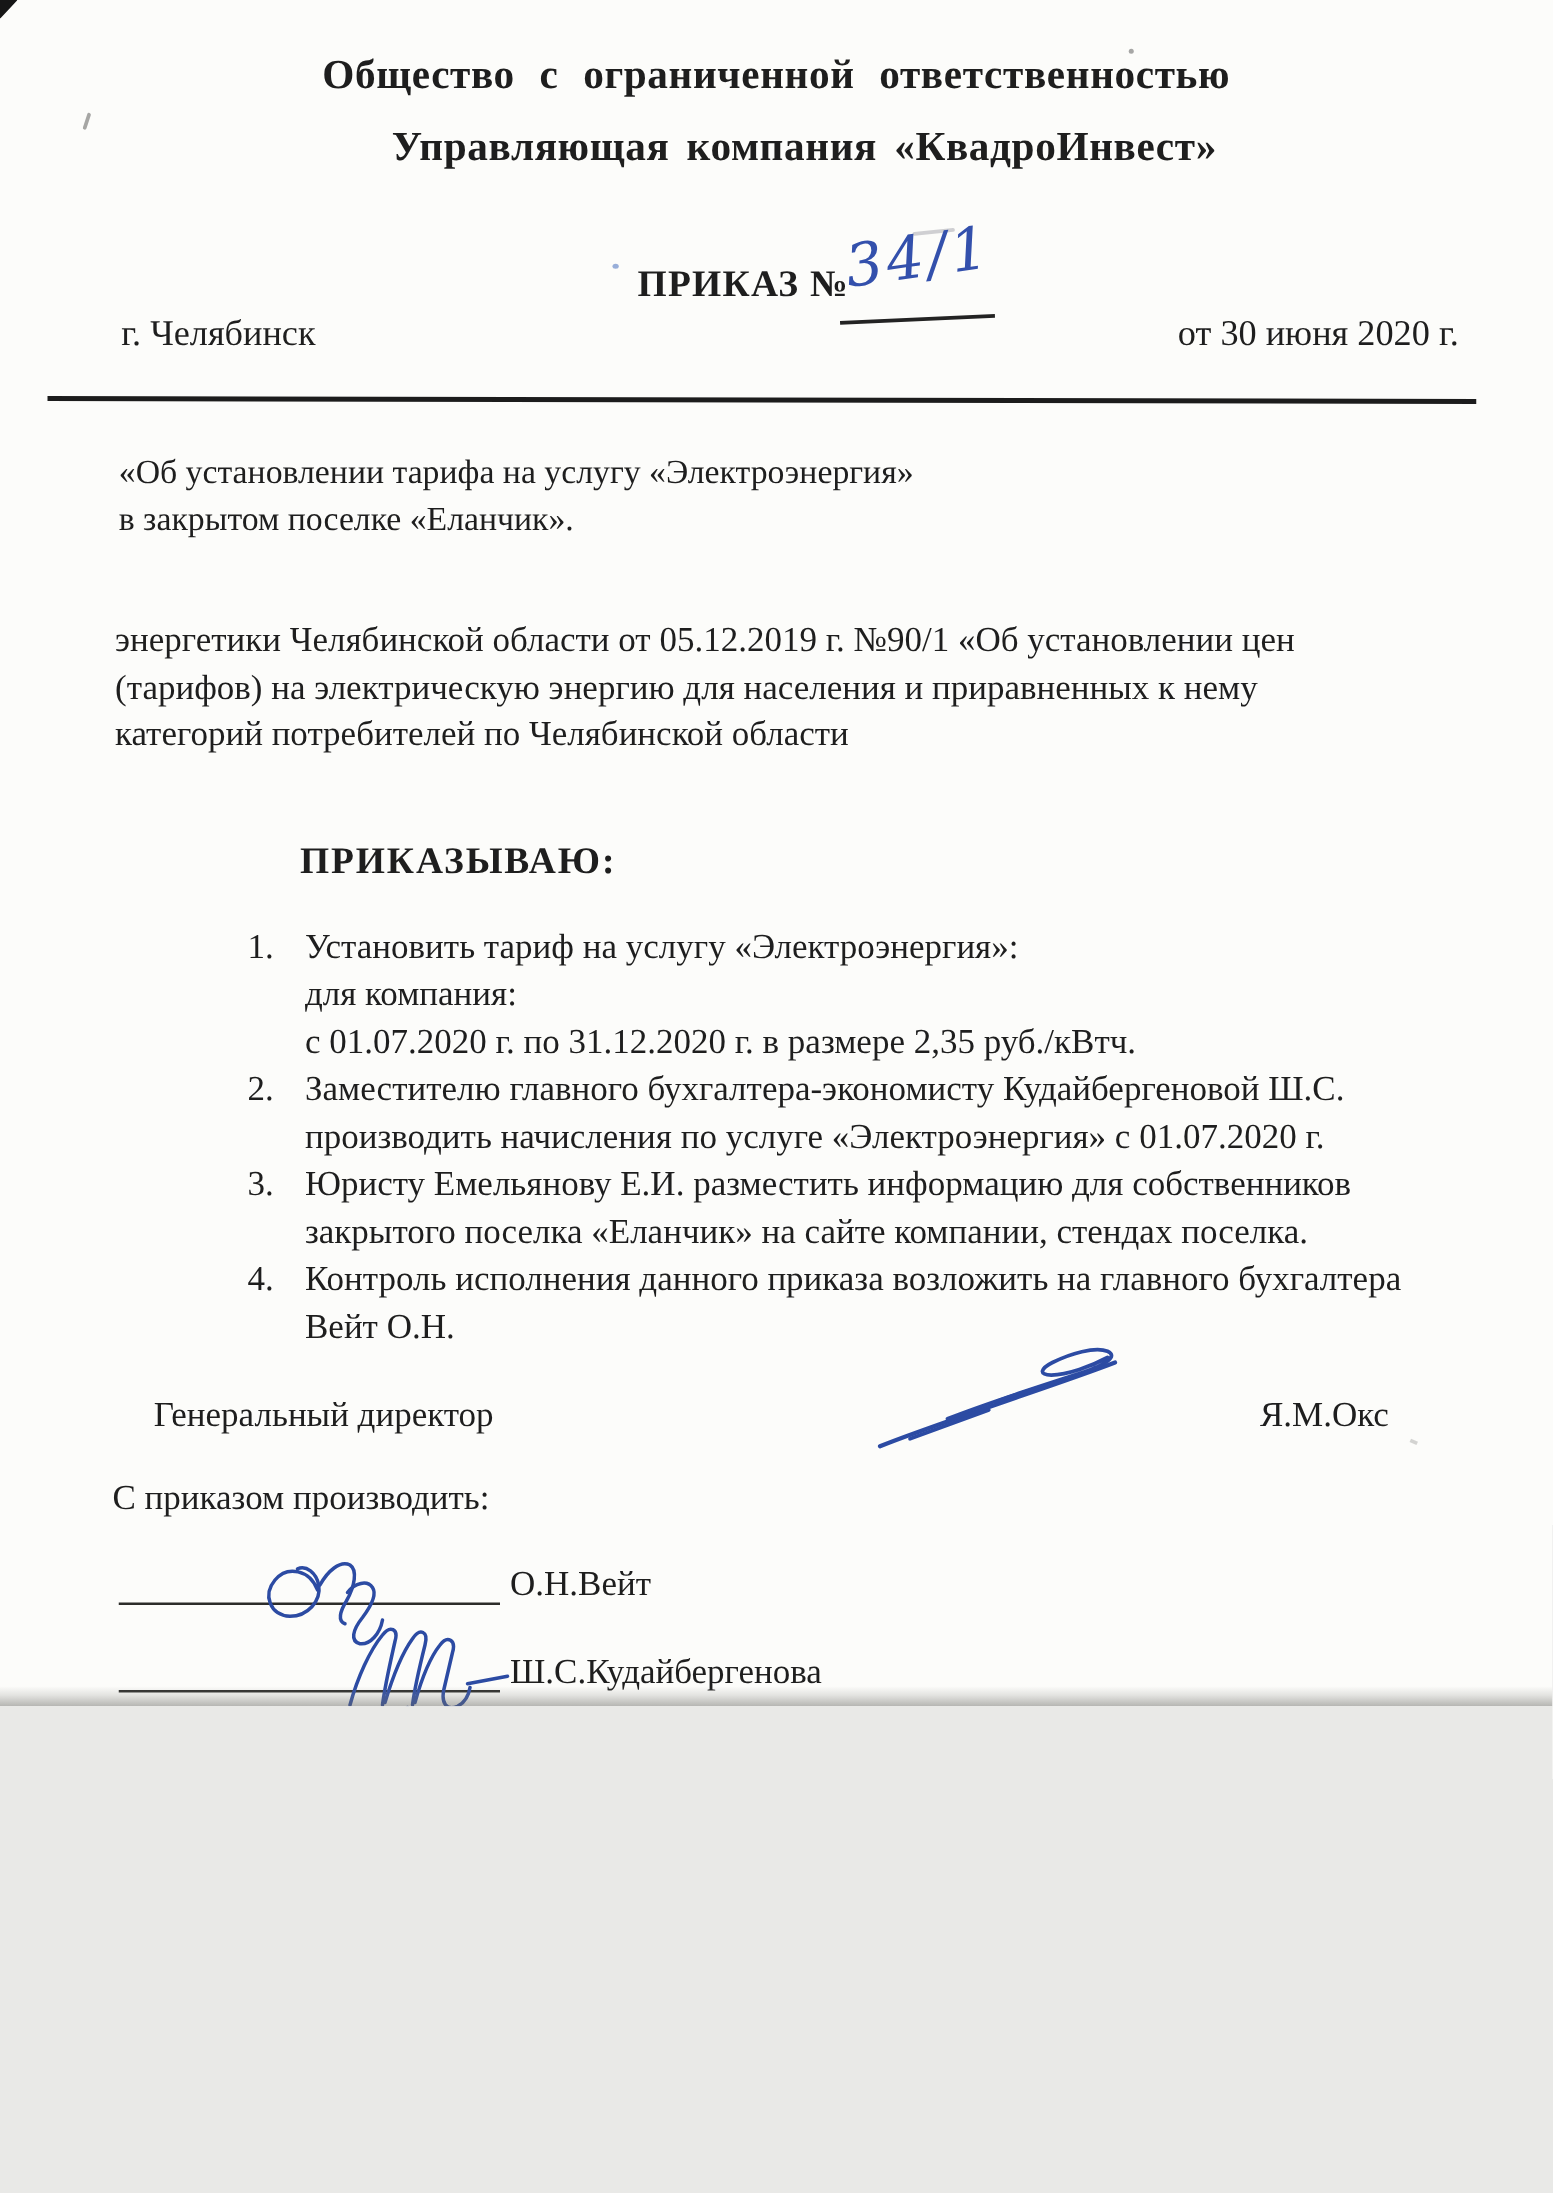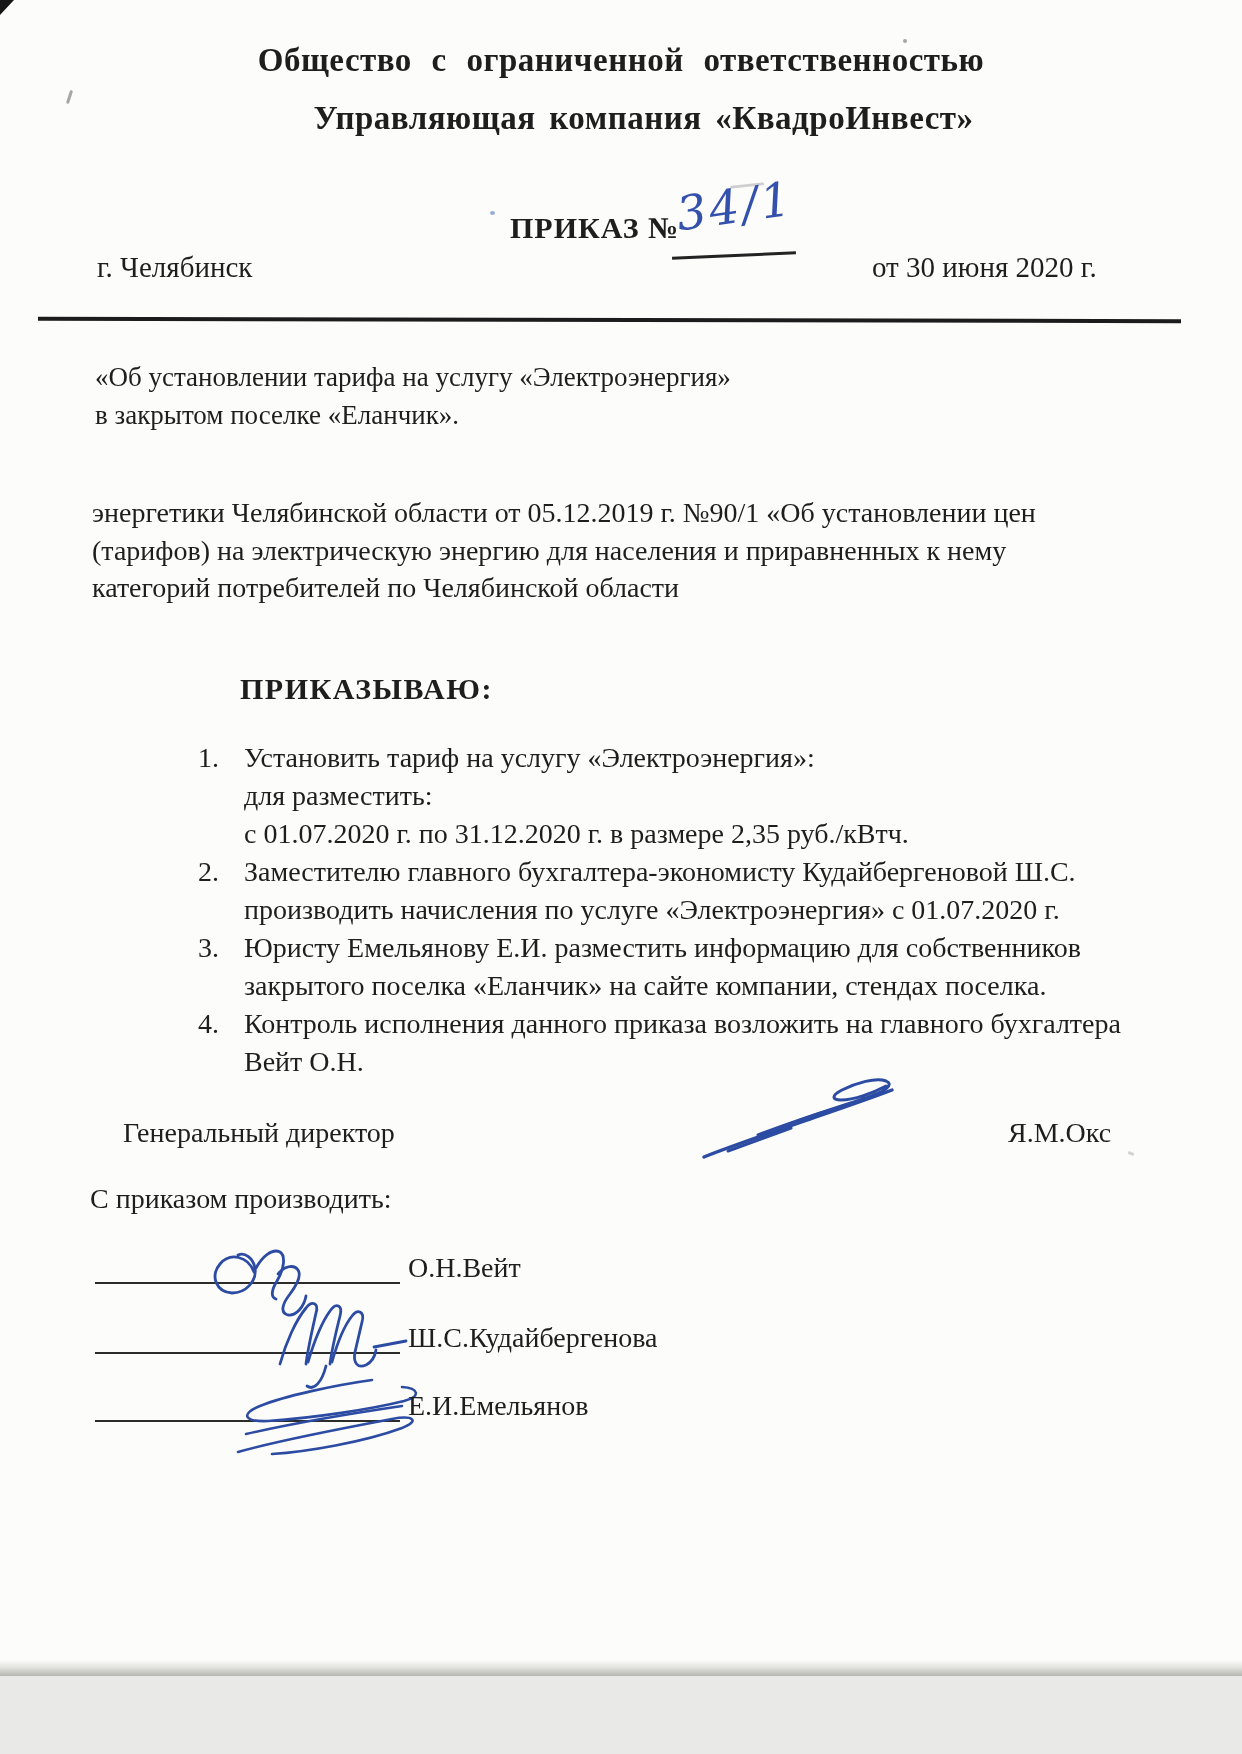--- a/index.html
+++ b/index.html
@@ -1,18 +1,18 @@
 <!DOCTYPE html>
 <html lang="ru"><head>
 <meta charset="utf-8">
 <style>
   html,body{margin:0;padding:0;background:#e9e9e7;}
   .page{
     position:relative;
-    width:1242px;height:1676px;
+    width:1242px;height:1365px;
     margin:0 auto;
     background:#fcfcfa;
     overflow:hidden;
     font-family:"Liberation Serif","DejaVu Serif",serif;
     color:#1e1e1e;
   }
   
   .corner-mark{position:absolute;left:0;top:0;width:14px;height:15px;background:#161616;
     clip-path:polygon(0 0,100% 0,55% 45%,0 100%);}
   .speck{position:absolute;background:rgba(95,95,92,.55);}
@@ -26,21 +26,21 @@
   
   .org{position:absolute;left:0;top:42px;width:100%;text-align:center;font-weight:bold;}
   .org .org1{font-size:33px;letter-spacing:.5px;word-spacing:11px;}
   .org .org2{font-size:33px;letter-spacing:.5px;word-spacing:5px;margin-top:21px;padding-left:45px;}
   .prikaz-label{position:absolute;left:510px;top:211px;font-size:30px;font-weight:bold;letter-spacing:1px;}
   .prikaz-number{position:absolute;left:676px;top:181px;width:140px;
     font-family:"DejaVu Serif",serif;font-style:italic;font-size:47px;line-height:1;
     color:#3350ac;transform:rotate(-8deg);letter-spacing:3px;}
   .prikaz-underline{position:absolute;left:672px;top:254px;width:124px;height:3px;background:#232323;transform:rotate(-2.5deg);}
   .city{position:absolute;left:97px;top:251px;font-size:29px;font-family:Liberation Serif, serif;}
-  .date{position:absolute;left:872px;top:251px;width:295px;text-align:left;font-size:29px;}
+  .date{position:absolute;left:872px;top:251px;width:295px;text-align:right;font-size:29px;}
   .rule{position:absolute;left:38px;top:318px;width:1143px;height:4px;background:#1c1c1c;transform:rotate(.12deg);}
   
   .subject{position:absolute;left:95px;top:358px;font-size:27px;line-height:38px;}
   .preamble{position:absolute;left:92px;top:494px;width:1000px;font-size:28px;line-height:37.5px;}
   .preamble .indent{padding-left:63px;}
   .resolve-heading{position:absolute;left:240px;top:672px;font-size:30px;font-weight:bold;letter-spacing:1.5px;}
   .olist{position:absolute;left:198px;top:739px;width:1000px;font-size:28px;line-height:38px;}
   .oitem{display:grid;grid-template-columns:46px 1fr;}
   .onum{}
   
@@ -94,21 +94,21 @@
     <div>категорий потребителей по Челябинской области</div>
   </div>
 
   <div class="resolve-heading">ПРИКАЗЫВАЮ:</div>
 
   <div class="olist">
     <div class="oitem">
       <div class="onum">1.</div>
       <div class="olines">
         <div>Установить тариф на услугу «Электроэнергия»:</div>
-        <div>для разместить:</div>
+        <div>для компания:</div>
         <div>с 01.07.2020 г. по 31.12.2020 г. в размере 2,35 руб./кВтч.</div>
       </div>
     </div>
     <div class="oitem">
       <div class="onum">2.</div>
       <div class="olines">
         <div>Заместителю главного бухгалтера-экономисту Кудайбергеновой Ш.С.</div>
         <div>производить начисления по услуге «Электроэнергия» с 01.07.2020 г.</div>
       </div>
     </div>

